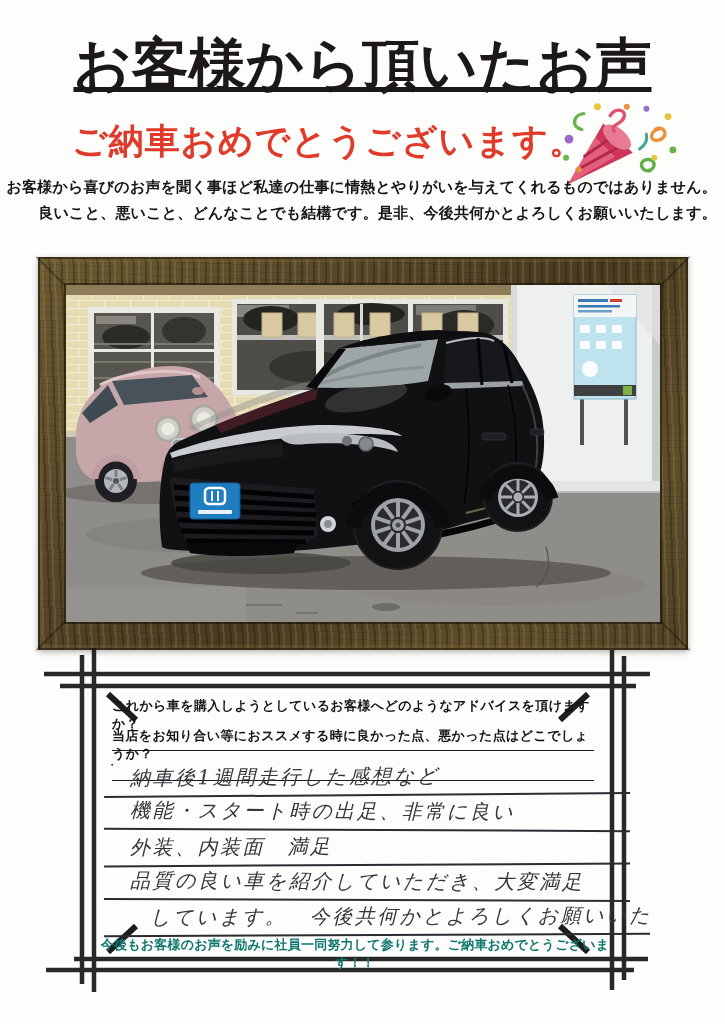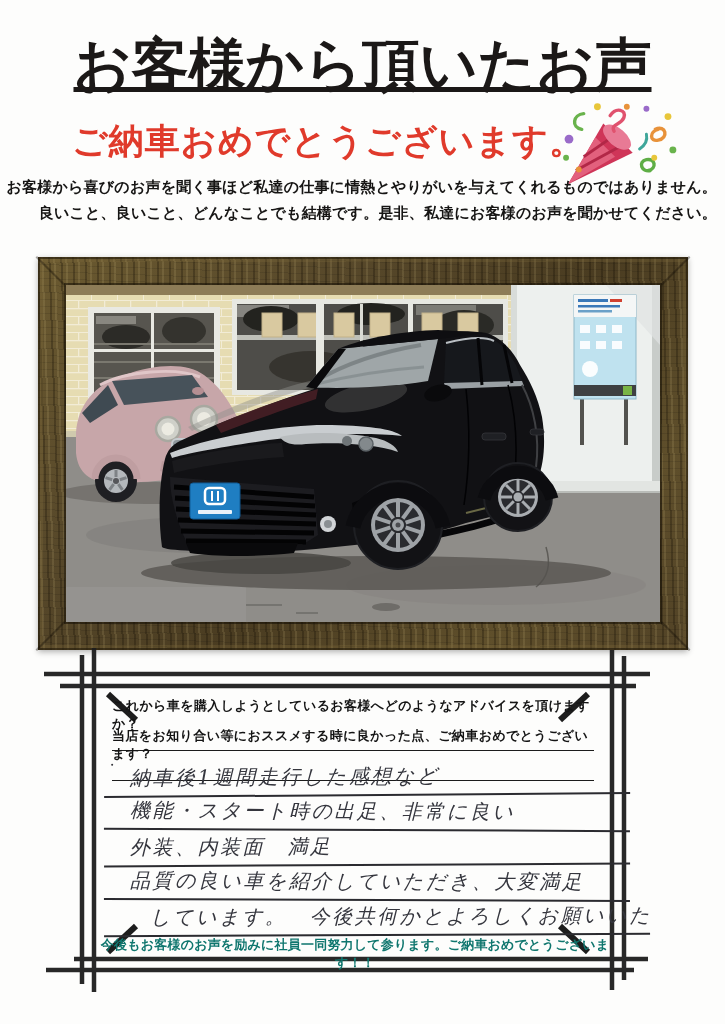--- a/index.html
+++ b/index.html
@@ -71,21 +71,21 @@
     <circle cx="94" cy="13" r="3" fill="#9a6bc9"></circle>
     <circle cx="116" cy="21" r="3.5" fill="#e8c63a"></circle>
     <circle cx="121" cy="55" r="3.5" fill="#69b34c"></circle>
     <circle cx="102" cy="63" r="3" fill="#e8c63a"></circle>
     <circle cx="12" cy="63" r="3" fill="#69b34c"></circle>
     <circle cx="25" cy="75" r="3" fill="#e8923a"></circle>
   </svg>
 
   <p class="intro">
     <span>お客様から喜びのお声を聞く事ほど私達の仕事に情熱とやりがいを与えてくれるものではありません。</span><br>
-    <span>良いこと、良いこと、どんなことでも結構です。是非、私達にお客様のお声を聞かせてください。</span>
+    <span>良いこと、悪いこと、どんなことでも結構です。是非、今後共何かとよろしくお願いいたします。</span>
   </p>
 
   <div class="photo-frame">
     <div class="miter tl"></div>
     <div class="miter tr"></div>
     <div class="miter bl"></div>
     <div class="miter br"></div>
     <div class="photo">
       <svg viewBox="0 0 594 337" preserveAspectRatio="none">
         <defs>
@@ -316,21 +316,21 @@
     </g>
     <g stroke="#1d1d1d" stroke-width="6" stroke-linecap="butt">
       <line x1="72" y1="54" x2="100" y2="80"></line>
       <line x1="552" y1="54" x2="524" y2="80"></line>
       <line x1="72" y1="312" x2="100" y2="286"></line>
       <line x1="552" y1="312" x2="524" y2="286"></line>
     </g>
   </svg>
 
   <div class="q q1">これから車を購入しようとしているお客様へどのようなアドバイスを頂けますか？</div>
-  <div class="q q2">当店をお知り合い等におススメする時に良かった点、ご納車おめでとうございます？</div>
+  <div class="q q2">当店をお知り合い等におススメする時に良かった点、悪かった点はどこでしょうか？</div>
 
   <span class="bullet">・</span>
   <div class="ans a1">納車後1週間走行した感想など</div>
   <div class="ans a2">機能・スタート時の出足、非常に良い</div>
   <div class="ans a3">外装、内装面　満足</div>
   <div class="ans a4">品質の良い車を紹介していただき、大変満足</div>
   <div class="ans a5">しています。　今後共何かとよろしくお願いいたします。</div>
 
   <div class="box-footer">今後もお客様のお声を励みに社員一同努力して参ります。ご納車おめでとうございます！！</div>
 

